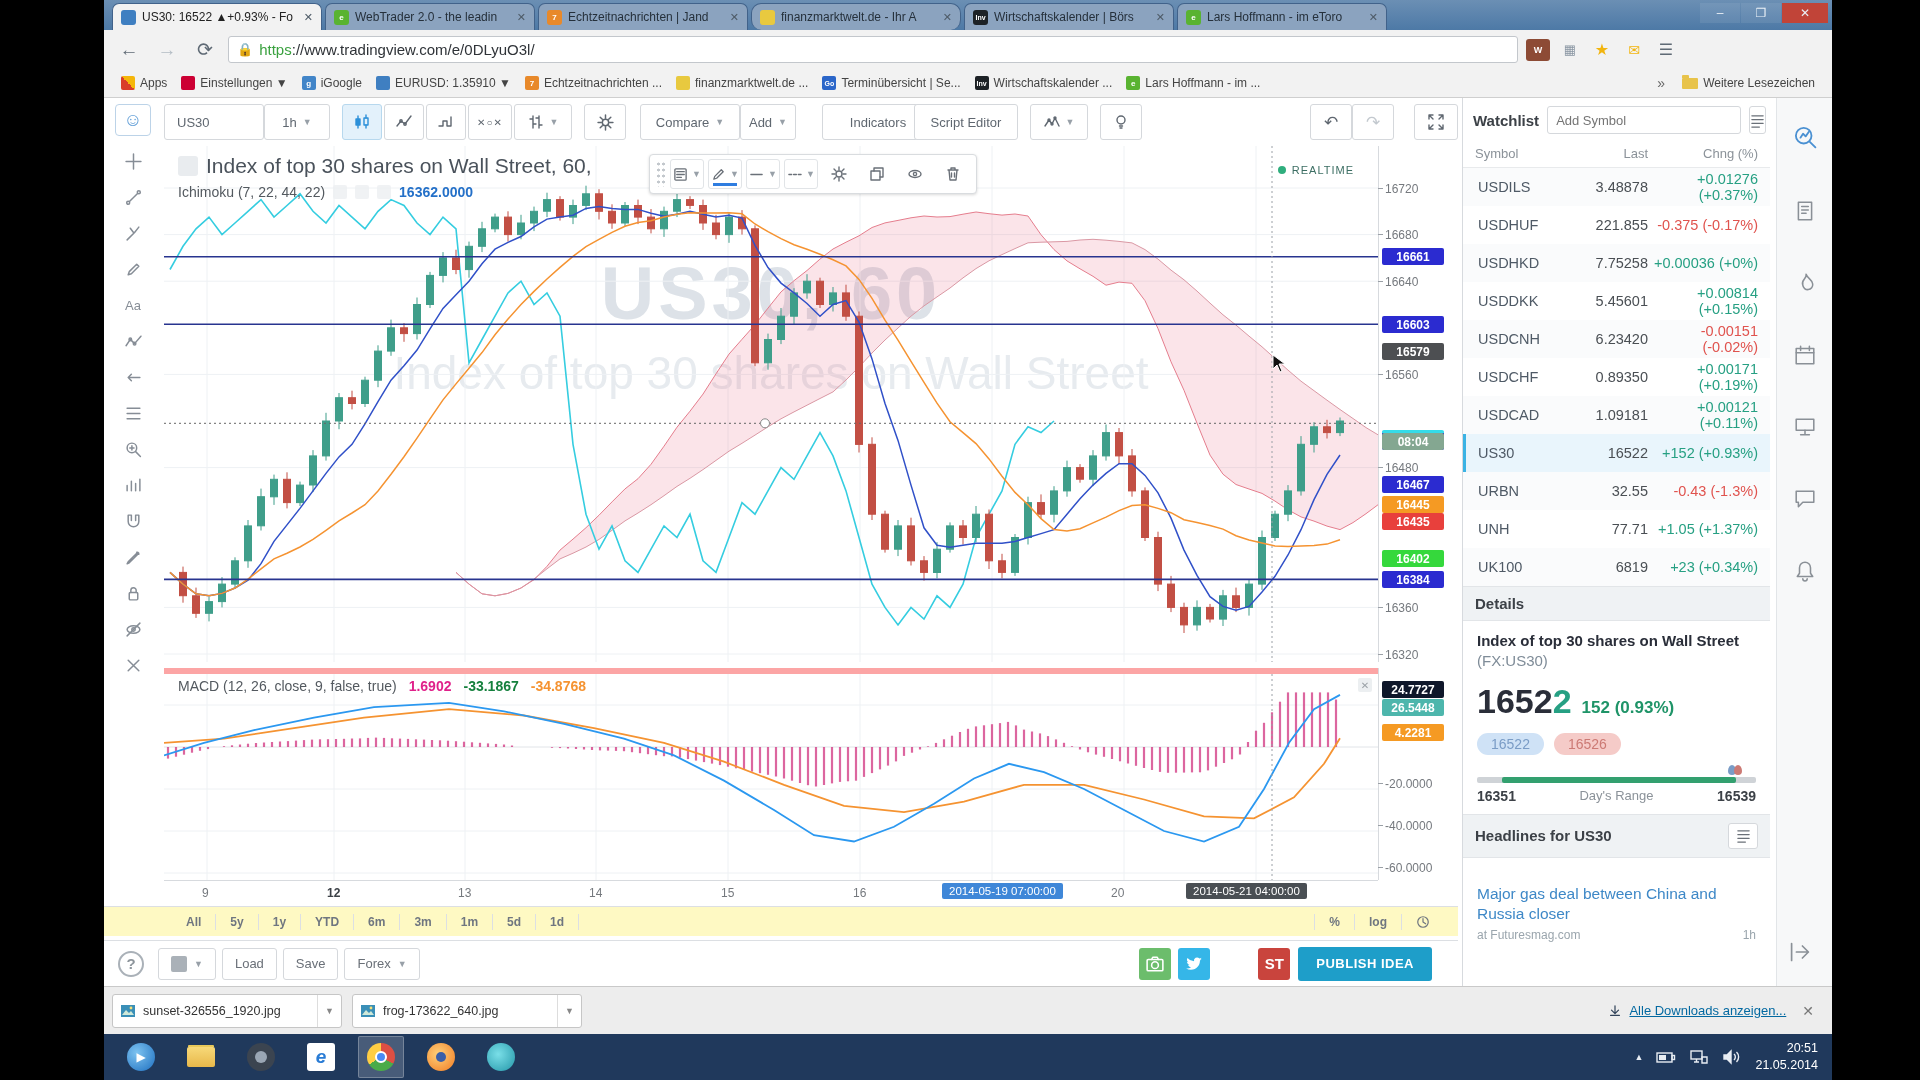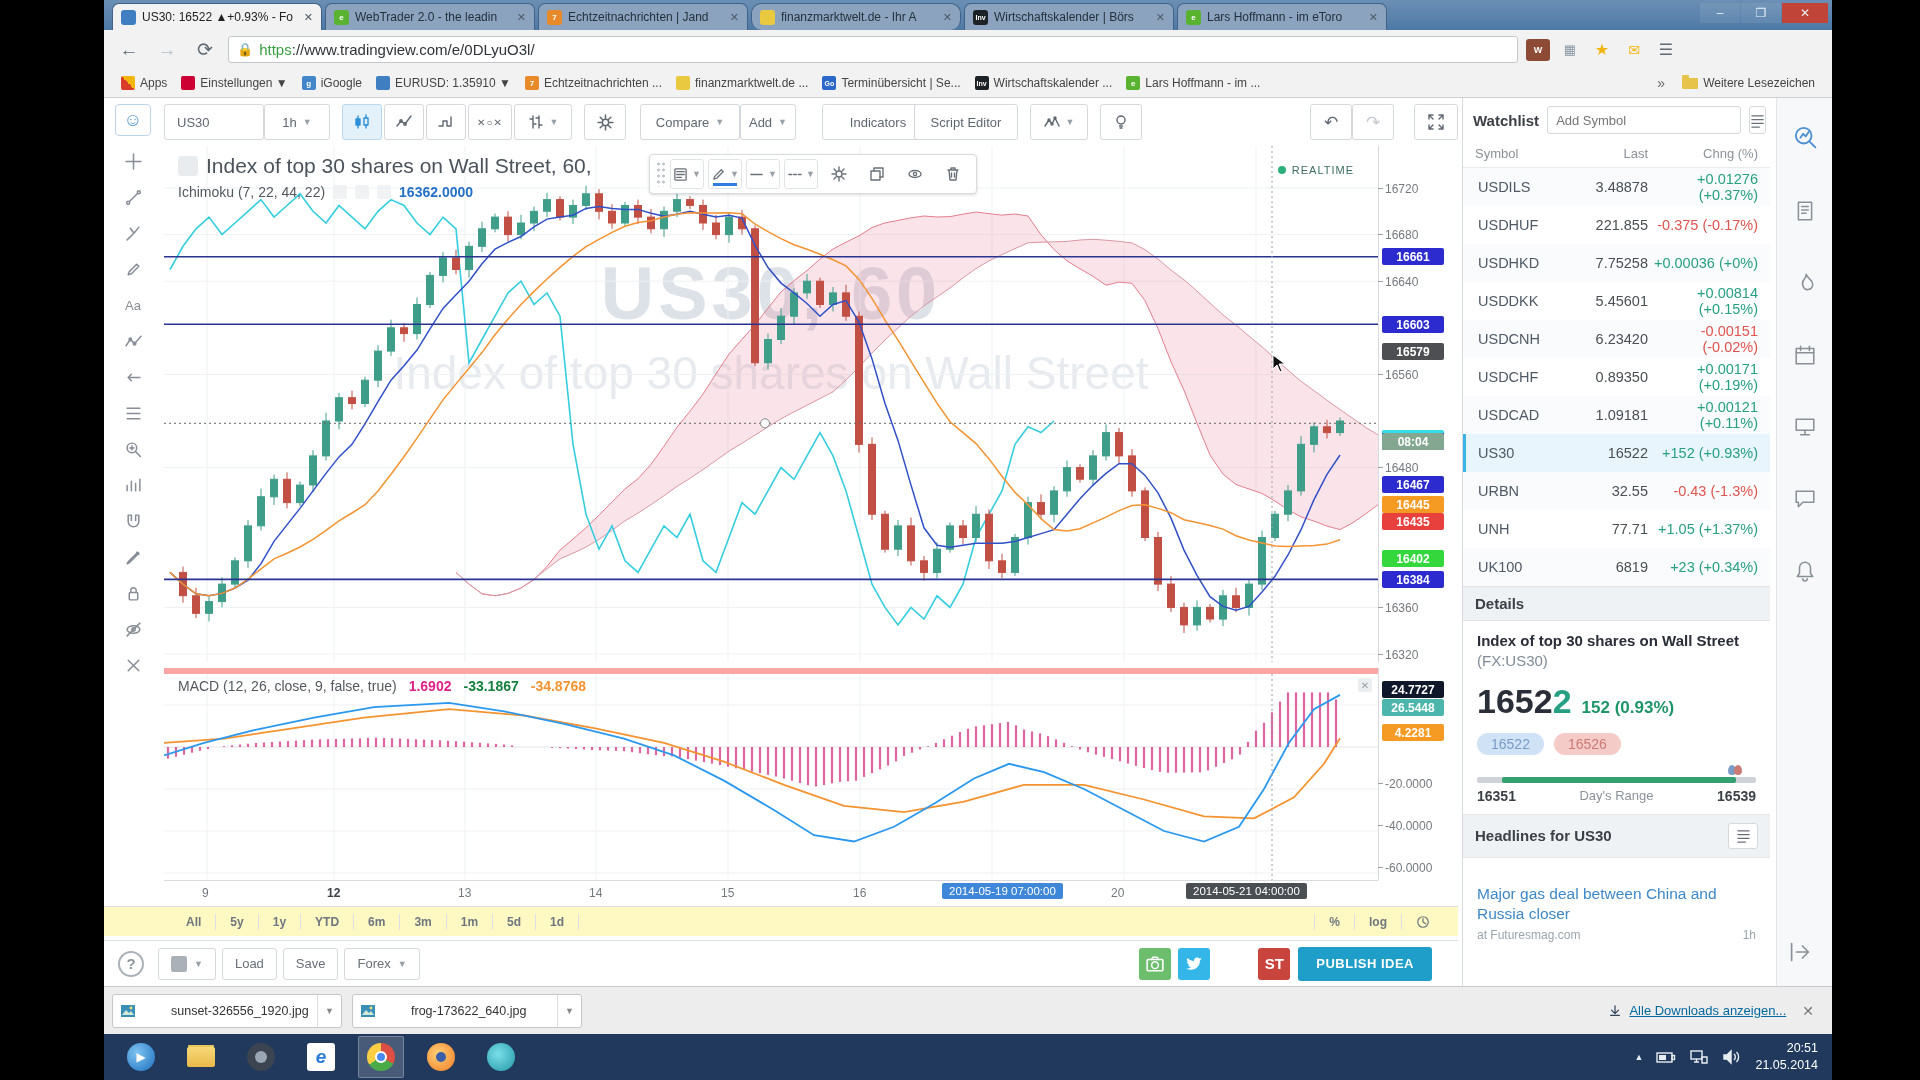--- a/index.html
+++ b/index.html
@@ -146,21 +146,21 @@
 
   
   #rstrip{position:absolute;left:1672px;top:0;width:56px;height:888px;background:#f7f8f9;border-left:1px solid #e2e5e8;display:flex;flex-direction:column;align-items:center;padding-top:26px;gap:46px;color:#8a9097;}
   #rstrip .blue{color:#4a90d2;}
   #collapse{position:absolute;left:1684px;top:842px;color:#8a9097;}
 
   
   #dlbar{position:absolute;left:0;top:986px;width:1728px;height:48px;background:#ededed;border-top:1px solid #c9c9c9;display:flex;align-items:center;padding:0 8px;gap:10px;}
   .dlchip{height:34px;background:#fff;border:1px solid #c6c6c6;border-radius:3px;display:flex;align-items:center;width:230px;}
   .dl-icwrap{width:30px;display:flex;justify-content:center;}
-  .dlname{flex:1;font-size:12.5px;color:#333;white-space:nowrap;overflow:hidden;margin-left:28px;}
+  .dlname{flex:1;font-size:12.5px;color:#333;white-space:nowrap;overflow:hidden;}
   .dlcaret{width:24px;height:100%;border-left:1px solid #ddd;display:flex;align-items:center;justify-content:center;color:#888;font-size:9px;}
   #dl-right{margin-left:auto;display:flex;align-items:center;gap:16px;padding-right:10px;}
   #dl-show{font-size:13px;color:#0369a1;text-decoration:underline;display:flex;align-items:center;gap:7px;}
   #dl-x{color:#777;font-size:14px;}
 
   
   #taskbar{position:absolute;left:0;top:1034px;width:1728px;height:46px;background:#20395c;display:flex;align-items:center;}
   .tk{width:46px;height:42px;display:flex;align-items:center;justify-content:center;margin-left:14px;border-radius:2px;}
   .tk.active{background:rgba(255,255,255,.18);box-shadow:inset 0 0 0 1px rgba(255,255,255,.25);}
   .ball{width:28px;height:28px;border-radius:50%;}

